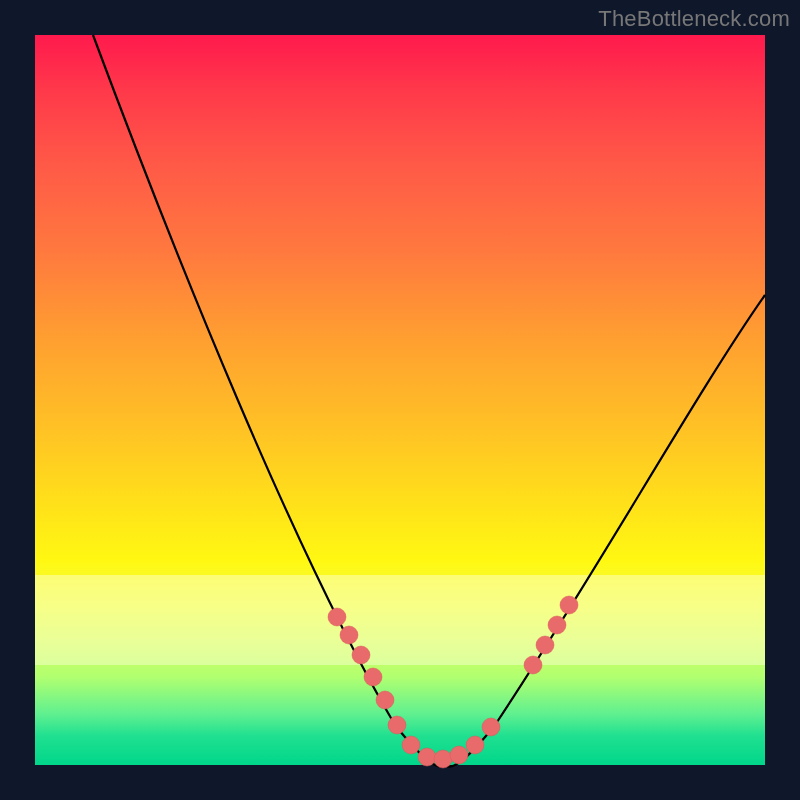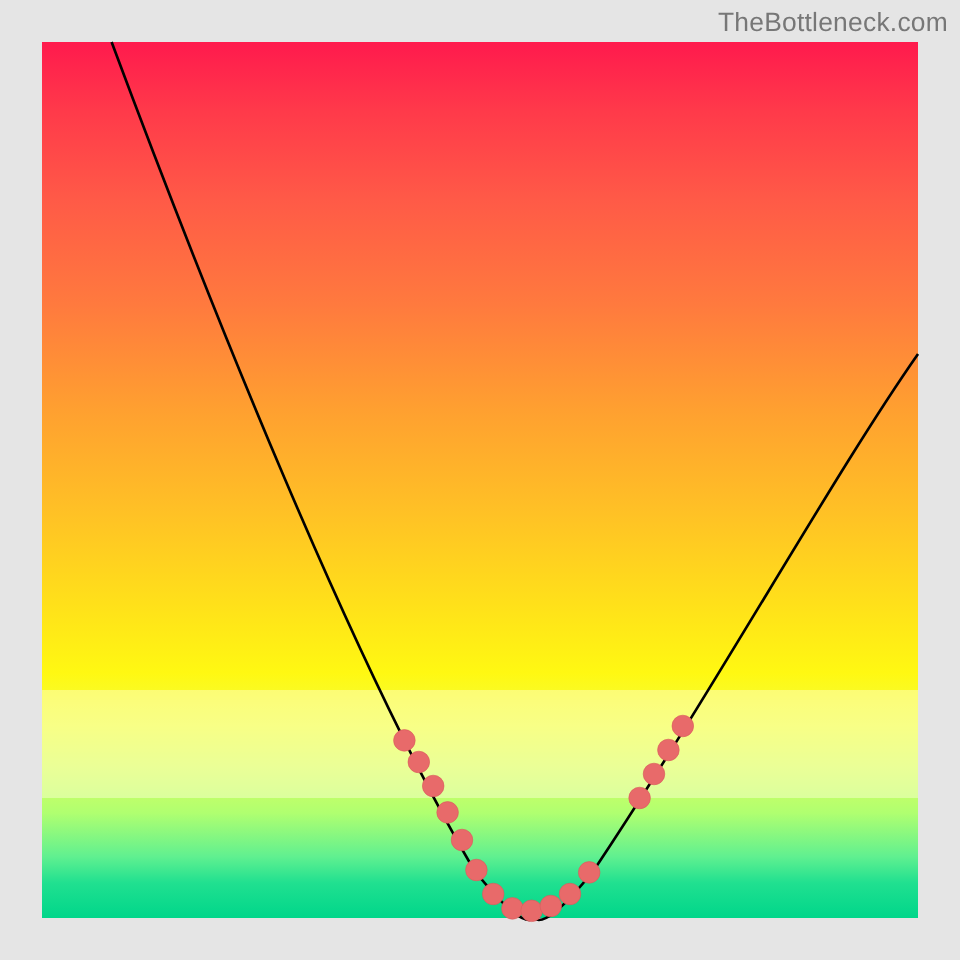--- a/index.html
+++ b/index.html
@@ -10,21 +10,21 @@
     background: #000;
     font-family: Arial, Helvetica, sans-serif;
     overflow: hidden;
   }
   .frame {
     position: absolute;
     left: 0;
     top: 0;
     width: 800px;
     height: 800px;
-    background: #e5e5e5;
+    background: #0f172a;
   }
   .plot {
     position: absolute;
     left: 35px;
     top: 35px;
     width: 730px;
     height: 730px;
     
     background: linear-gradient(to bottom,
       #ff1a4d 0%,

